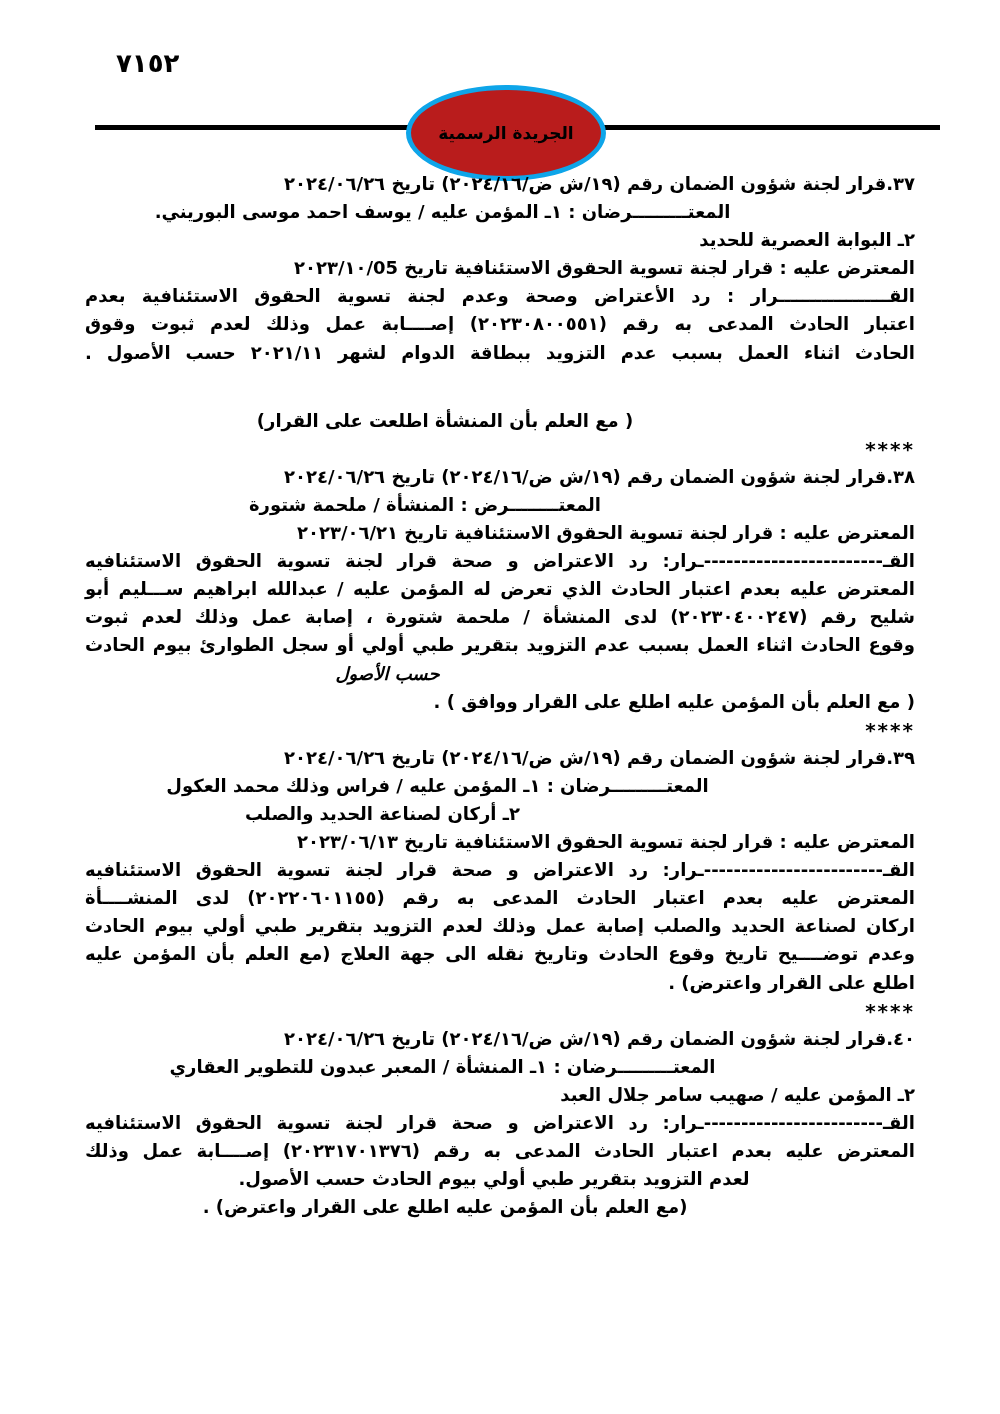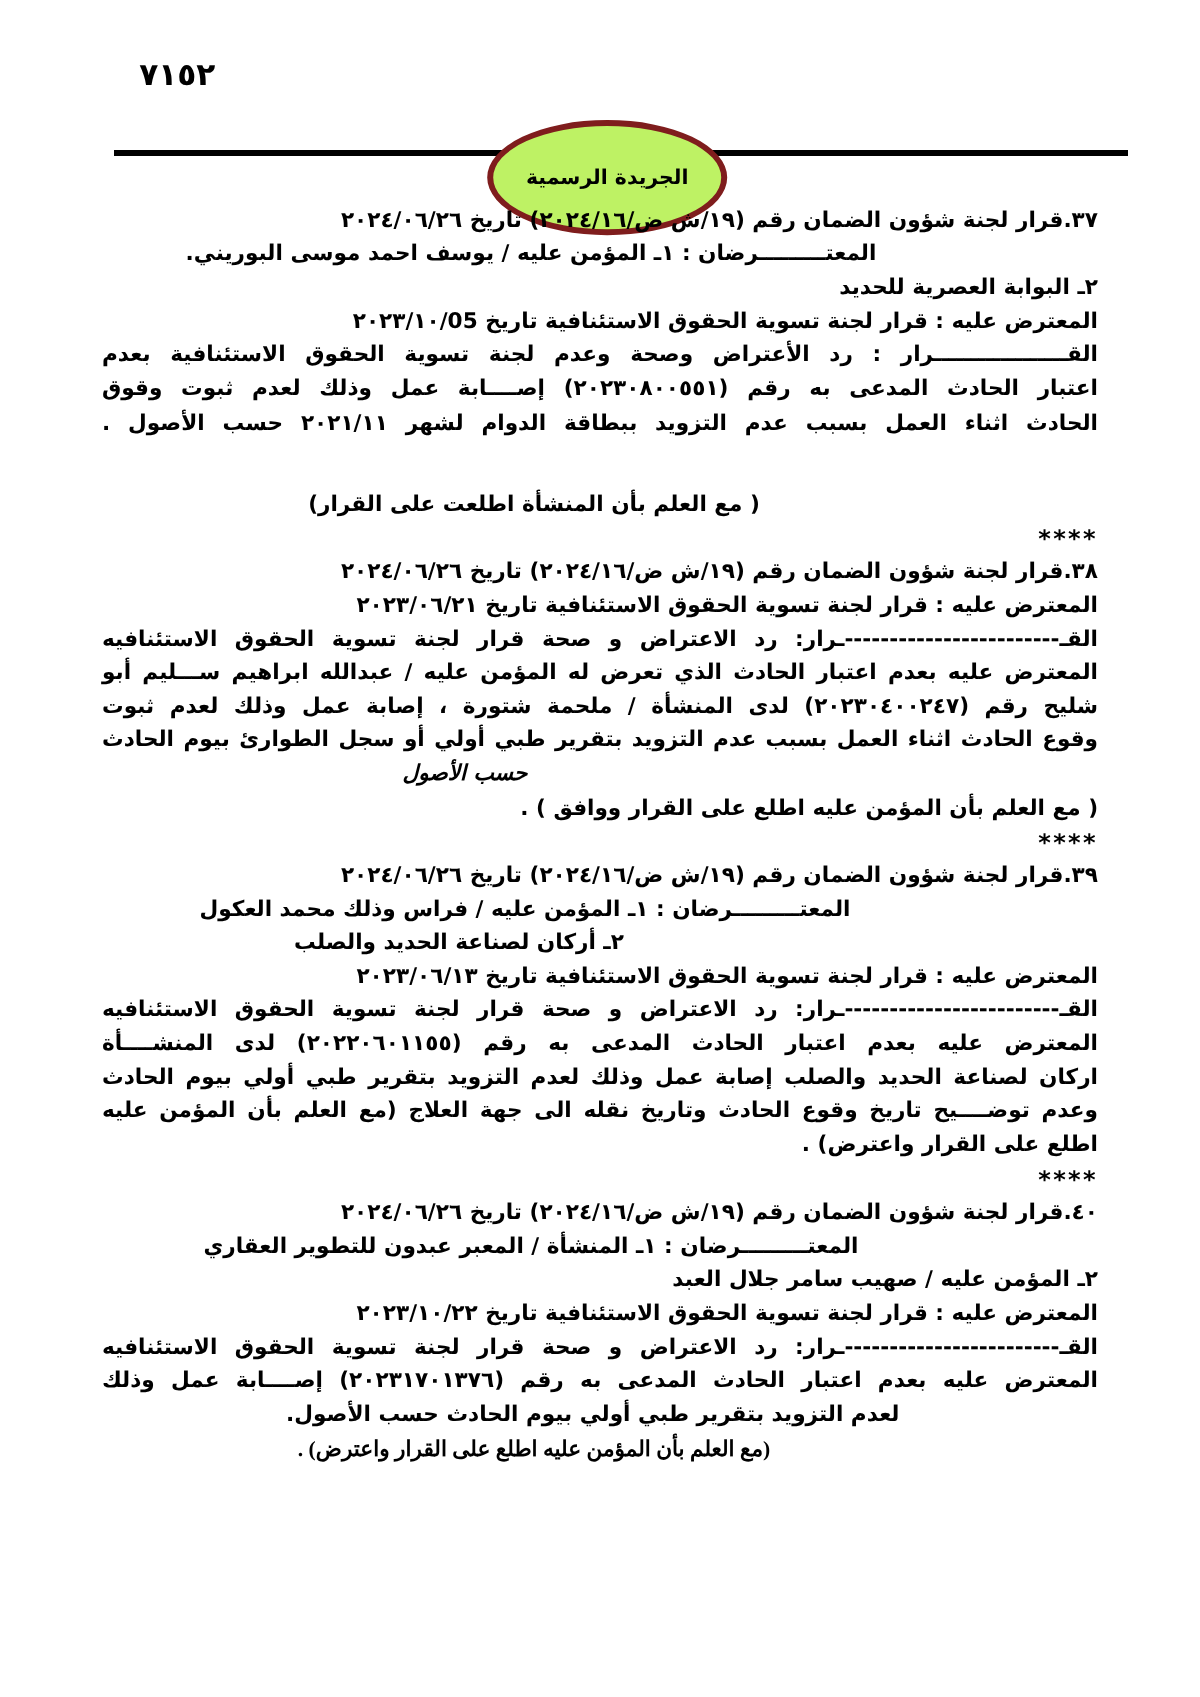--- a/index.html
+++ b/index.html
@@ -28,26 +28,26 @@
   .masthead-rule {
     position: absolute;
     top: 125px;
     left: 95px;
     width: 845px;
     height: 5px;
     background: #000000;
   }
   .masthead-oval {
     position: absolute;
-    top: 100px;
+    top: 85px;
     left: 406px;
     width: 190px;
     height: 86px;
-    background: #bef264;
-    border: 5px solid #7f1d1d;
+    background: #b91c1c;
+    border: 5px solid #0ea5e9;
     border-radius: 50%;
     display: flex;
     align-items: center;
     justify-content: center;
   }
   .masthead-oval span {
     font-size: 17px;
     font-weight: bold;
     direction: rtl;
     white-space: nowrap;
@@ -95,20 +95,21 @@
       <div class="line center">٣٧.قرار لجنة شؤون الضمان رقم (١٩/ش ض/٢٠٢٤/١٦) تاريخ ٢٠٢٤/٠٦/٢٦</div>
       <div class="line right" style="padding-left: 0px; padding-right: 115px;">المعتـــــــــرضان : ١ـ المؤمن عليه / يوسف احمد موسى البوريني.</div>
       <div class="line center">٢ـ البوابة العصرية للحديد</div>
       <div class="line center">المعترض عليه : قرار لجنة تسوية الحقوق الاستئنافية تاريخ ٢٠٢٣/١٠/05</div>
       <div class="line justify">القــــــــــــــــــرار : رد الأعتراض وصحة وعدم لجنة تسوية الحقوق الاستئنافية بعدم</div>
       <div class="line justify">اعتبار الحادث المدعى به رقم (٢٠٢٣٠٨٠٠٥٥١) إصــــابة عمل وذلك لعدم ثبوت وقوق</div>
       <div class="line justify">الحادث اثناء العمل بسبب عدم التزويد ببطاقة الدوام لشهر ٢٠٢١/١١ حسب الأصول .</div>
       <div class="line right" style="padding-left: 0px; padding-right: 110px; margin-top: 40px;">( مع العلم بأن المنشأة اطلعت على القرار)</div>
       <div class="line center separator">****</div>
       <div class="line center">٣٨.قرار لجنة شؤون الضمان رقم (١٩/ش ض/٢٠٢٤/١٦) تاريخ ٢٠٢٤/٠٦/٢٦</div>
+      <div class="line right" style="padding-left: 0px; padding-right: 150px;">المعتــــــــرض : المنشأة / ملحمة شتورة</div>
       <div class="line center">المعترض عليه : قرار لجنة تسوية الحقوق الاستئنافية تاريخ ٢٠٢٣/٠٦/٢١</div>
       <div class="line justify">القـ------------------------ـرار: رد الاعتراض و صحة قرار لجنة تسوية الحقوق الاستئنافيه</div>
       <div class="line justify">المعترض عليه بعدم اعتبار الحادث الذي تعرض له المؤمن عليه / عبدالله ابراهيم ســـليم أبو</div>
       <div class="line justify">شليح رقم (٢٠٢٣٠٤٠٠٢٤٧) لدى المنشأة / ملحمة شتورة ، إصابة عمل وذلك لعدم ثبوت</div>
       <div class="line justify">وقوع الحادث اثناء العمل بسبب عدم التزويد بتقرير طبي أولي أو سجل الطوارئ بيوم الحادث</div>
       <div class="line right" style="padding-left: 0px; padding-right: 225px; font-style: italic;">حسب الأصول</div>
       <div class="line center">( مع العلم بأن المؤمن عليه اطلع على القرار ووافق ) .</div>
       <div class="line center separator">****</div>
       <div class="line center">٣٩.قرار لجنة شؤون الضمان رقم (١٩/ش ض/٢٠٢٤/١٦) تاريخ ٢٠٢٤/٠٦/٢٦</div>
       <div class="line right" style="padding-left: 0px; padding-right: 125px;">المعتـــــــــرضان : ١ـ المؤمن عليه / فراس وذلك محمد العكول</div>
@@ -116,19 +117,18 @@
       <div class="line center">المعترض عليه : قرار لجنة تسوية الحقوق الاستئنافية تاريخ ٢٠٢٣/٠٦/١٣</div>
       <div class="line justify">القـ------------------------ـرار: رد الاعتراض و صحة قرار لجنة تسوية الحقوق الاستئنافيه</div>
       <div class="line justify">المعترض عليه بعدم اعتبار الحادث المدعى به رقم (٢٠٢٢٠٦٠١١٥٥) لدى المنشــــأة</div>
       <div class="line justify">اركان لصناعة الحديد والصلب إصابة عمل وذلك لعدم التزويد بتقرير طبي أولي بيوم الحادث</div>
       <div class="line justify">وعدم توضــــيح تاريخ وقوع الحادث وتاريخ نقله الى جهة العلاج (مع العلم بأن المؤمن عليه</div>
       <div class="line center">اطلع على القرار واعترض) .</div>
       <div class="line center separator">****</div>
       <div class="line center">٤٠.قرار لجنة شؤون الضمان رقم (١٩/ش ض/٢٠٢٤/١٦) تاريخ ٢٠٢٤/٠٦/٢٦</div>
       <div class="line right" style="padding-left: 0px; padding-right: 115px;">المعتـــــــــرضان : ١ـ المنشأة / المعبر عبدون للتطوير العقاري</div>
       <div class="line center">٢ـ المؤمن عليه / صهيب سامر جلال العبد</div>
-      <div class="line center">المعترض عليه : قرار لجنة تسوية الحقوق الاستئنافية تاريخ ٢٠٢٣/١٠/٢٢</div>
       <div class="line justify">القـ------------------------ـرار: رد الاعتراض و صحة قرار لجنة تسوية الحقوق الاستئنافيه</div>
       <div class="line justify">المعترض عليه بعدم اعتبار الحادث المدعى به رقم (٢٠٢٣١٧٠١٣٧٦) إصــــابة عمل وذلك</div>
       <div class="line right" style="padding-left: 0px; padding-right: 12px;">لعدم التزويد بتقرير طبي أولي بيوم الحادث حسب الأصول.</div>
-      <div class="line right" style="padding-left: 0px; padding-right: 110px; font-family: Liberation Serif, serif;">(مع العلم بأن المؤمن عليه اطلع على القرار واعترض) .</div>
+      <div class="line right" style="padding-left: 0px; padding-right: 110px;">(مع العلم بأن المؤمن عليه اطلع على القرار واعترض) .</div>
     </div>
 </div>
 
 </body></html>

